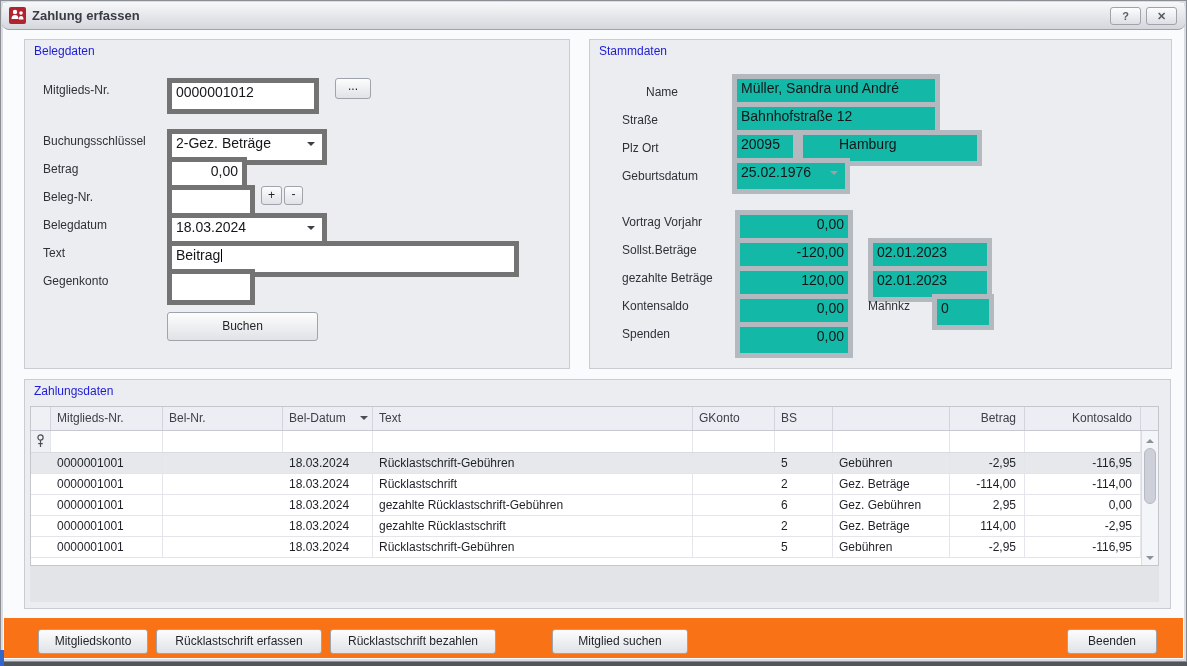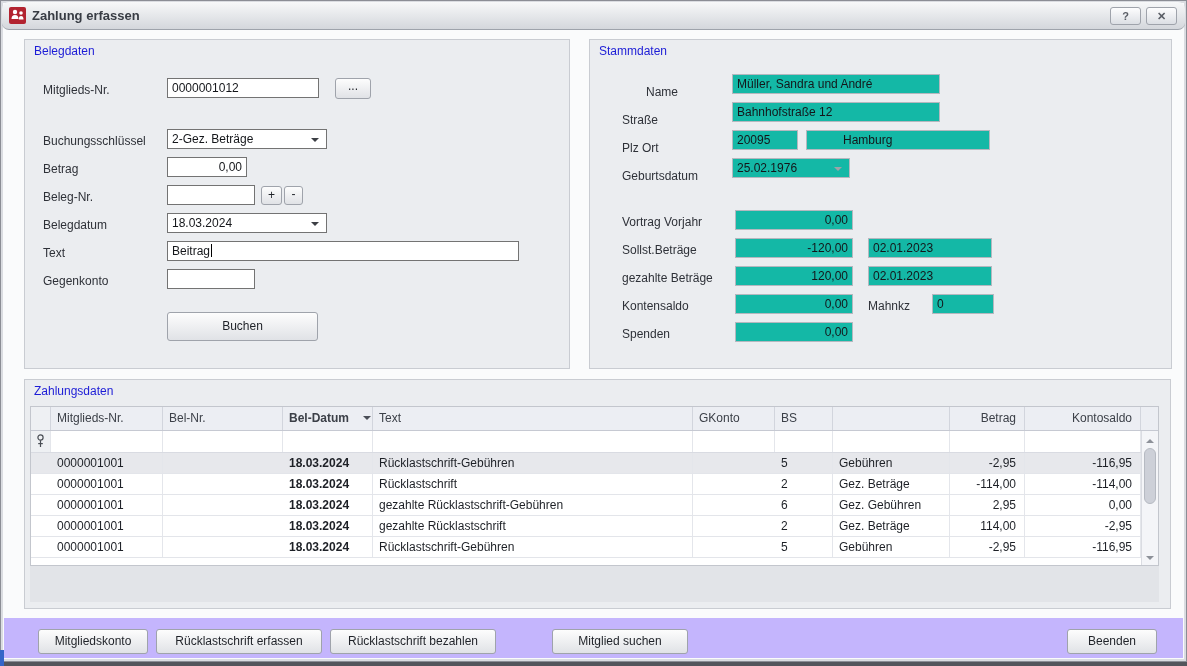--- a/index.html
+++ b/index.html
@@ -44,22 +44,22 @@
   }
   .gb-caption{
     position:absolute;left:9px;top:4px;font-size:12px;color:#1c1cd6;
   }
   .gb-belegdaten{left:23px;top:38px;width:546px;height:330px;}
   .gb-stammdaten{left:588px;top:38px;width:583px;height:330px;}
   .gb-zahlungsdaten{left:23px;top:378px;width:1147px;height:230px;}
   
   .flabel{position:absolute;font-size:12px;color:#2e3138;line-height:20px;white-space:nowrap;}
   .field{
-    position:absolute;height:20px;box-sizing:border-box;background:#ffffff;
-    border:1px solid #737373;font-size:12px;color:#14161a;line-height:18px;
+    position:absolute;height:36px;box-sizing:border-box;background:#ffffff;
+    border:5px solid #737373;font-size:14px;color:#14161a;line-height:18px;
     padding:0 4px;white-space:nowrap;overflow:hidden;
   }
   .field.ro{background:#14b8a6;border-color:#b4b8bf;}
   .field.num{text-align:right;}
   .combo-arrow{
     position:absolute;right:7px;top:8px;width:0;height:0;
     border-left:4px solid transparent;border-right:4px solid transparent;
     border-top:4px solid #3c3f45;
   }
   .combo-arrow.dis{border-top-color:#9ea2a8;}
@@ -72,21 +72,21 @@
   
   .grid{
     position:absolute;left:5px;top:26px;width:1127px;height:158px;
     background:#ffffff;border:1px solid #c3c6cd;box-sizing:content-box;
     font-size:12px;color:#1d2026;
   }
   .grid-header,.grid-filter,.grid-row{display:flex;}
   .gcell{box-sizing:border-box;border-right:1px solid #e4e6eb;padding:0 0 0 6px;
     white-space:nowrap;overflow:hidden;position:relative;}
   .c0{width:20px;padding:0;background:#eef0f3;}
-  .c1{width:112px;} .c2{width:120px;} .c3{width:90px;font-weight:bold;} .c4{width:320px;}
+  .c1{width:112px;} .c2{width:120px;} .c3{width:90px;} .c4{width:320px;}
   .c5{width:82px;} .c6{width:58px;} .c7{width:117px;}
   .c8{width:75px;text-align:right;padding:0 8px 0 0;}
   .c9{width:116px;text-align:right;padding:0 8px 0 0;}
   .grid-header{height:24px;background:#eceef3;border-bottom:1px solid #c6c9d2;box-sizing:border-box;}
   .grid-header .gcell{border-right:1px solid #d2d5dd;line-height:23px;color:#3c4048;}
   .grid-filter{height:22px;border-bottom:1px solid #d9dbe2;box-sizing:border-box;}
   .grid-filter .gcell{line-height:21px;}
   .grid-row{height:21px;border-bottom:1px solid #e3e5ea;box-sizing:border-box;align-items:center;}
   .grid-row .gcell{line-height:20px;}
   .grid-row.selected{background:#e7e8ec;}
@@ -113,21 +113,21 @@
   .vs-thumb{
     position:absolute;left:2px;top:17px;width:12px;height:56px;border-radius:7px;
     background:#cdd0d8;border:1px solid #b6bac2;box-sizing:border-box;
   }
   .grid-bottom-fill{
     position:absolute;left:5px;top:186px;width:1129px;height:36px;background:#e2e4e8;
   }
   
   .footer-sep{position:absolute;left:3px;right:3px;top:618px;height:1px;background:#d2d4d9;}
   .footer{
-    position:absolute;left:3px;right:3px;bottom:3px;height:40px;background:#c4b5fd;
+    position:absolute;left:3px;right:3px;bottom:3px;height:40px;background:#f97316;
   }
   .footer .btn{top:11px;height:25px;line-height:23px;}
 </style>
 </head>
 <body>
 
 <div class="window">
 
   <div class="titlebar">
     <span class="title-icon">
@@ -185,21 +185,21 @@
     <span class="gb-caption">Stammdaten</span>
 
     <span class="flabel" style="left:32px;top:42px;margin-left:24px;">Name</span>
     <div class="field ro" style="left:142px;top:34px;width:208px;">Müller, Sandra und André</div>
 
     <span class="flabel" style="left:32px;top:70px;">Straße</span>
     <div class="field ro" style="left:142px;top:62px;width:208px;">Bahnhofstraße 12</div>
 
     <span class="flabel" style="left:32px;top:98px;">Plz Ort</span>
     <div class="field ro" style="left:142px;top:90px;width:66px;">20095</div>
-    <div class="field ro" style="left:216px;top:90px;width:184px;padding-left:36px;">Hamburg</div>
+    <div class="field ro" style="left:208px;top:90px;width:184px;padding-left:36px;">Hamburg</div>
 
     <span class="flabel" style="left:32px;top:126px;">Geburtsdatum</span>
     <div class="field ro" style="left:142px;top:118px;width:118px;">
       <span>25.02.1976</span>
       <span class="combo-arrow dis"></span>
     </div>
 
     <span class="flabel" style="left:32px;top:172px;">Vortrag Vorjahr</span>
     <div class="field ro num" style="left:145px;top:170px;width:118px;">0,00</div>
 

